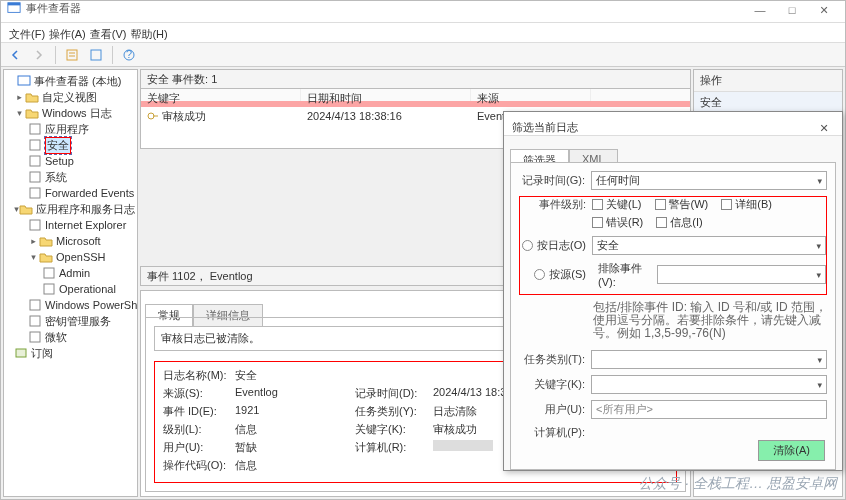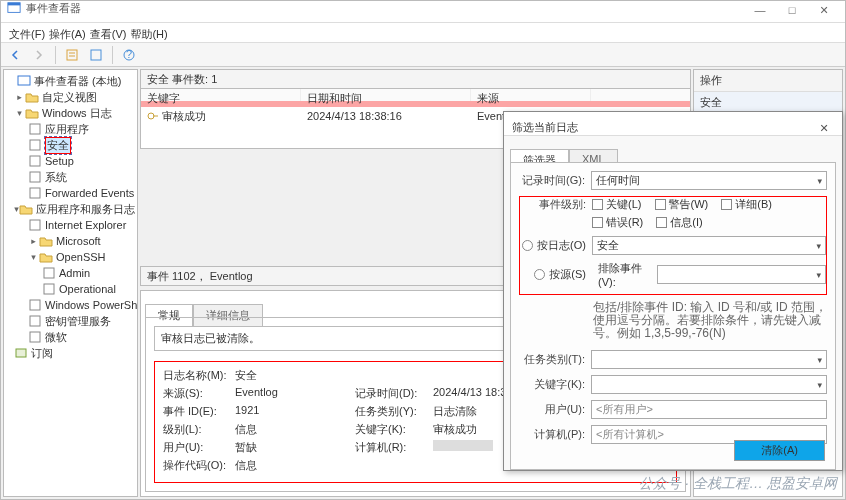--- a/index.html
+++ b/index.html
@@ -51,21 +51,21 @@
 .dlgbody{border:1px solid #bbb;margin:0 6px 6px 6px;padding:8px;background:#fdfdfd;height:308px;position:relative}
 .frow{display:flex;align-items:center;margin-bottom:6px}
 .flab{width:72px;text-align:right;padding-right:6px;color:#444}
 .fsel,.finp{flex:1;height:19px;border:1px solid #aaa;background:#fff;padding:1px 4px;display:flex;align-items:center}
 .fsel .arr{margin-left:auto;color:#555;font-size:9px}
 .cbx{display:inline-flex;align-items:center;margin-right:10px}
 .cbx .box{width:11px;height:11px;border:1px solid #888;margin-right:3px;background:#fff}
 .radio{width:11px;height:11px;border:1px solid #888;border-radius:50%;margin-right:4px;background:#fff}
 .hint{color:#666;font-size:12px;line-height:13px;margin:4px 0 10px 74px}
 .btnrow{position:absolute;right:10px;bottom:8px}
-.btn{border:1px solid #999;background:#0ea5e9;padding:2px 26px}
+.btn{border:1px solid #999;background:#86efac;padding:2px 14px}
 .dlgred{border:1.5px solid red;padding:0;margin-bottom:6px}
 .wm{position:absolute;right:8px;bottom:6px;color:#9aa6b3;font-size:14px;font-style:italic;z-index:20;pointer-events:none}
 svg{display:block}
 </style>
 </head>
 <body>
 
 <div class="win">
 
   <div class="titlebar">
@@ -410,22 +410,19 @@
           </div>
         </div>
       <div class="frow">
           <span class="flab">用户(U):</span>
           <div class="finp">
             <span style="color:#888">&lt;所有用户&gt;</span>
           </div>
         </div>
       <div class="frow">
           <span class="flab">计算机(P):</span>
-          <div class="finp">
-            <span style="color:#888">&lt;所有计算机&gt;</span>
-          </div>
         </div>
       <div class="btnrow"><button class="btn">清除(A)</button></div>
     </div>
   </div>
 
   <div class="wm">公众号 · 全栈工程… 思盈安卓网</div>
 </div>
 
 </body></html>

